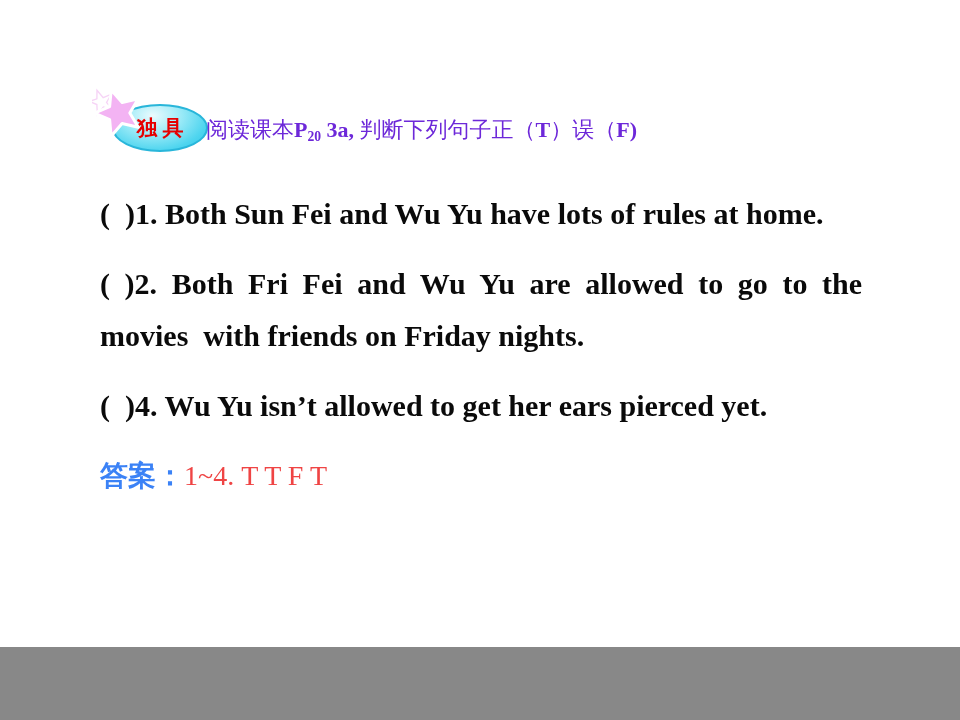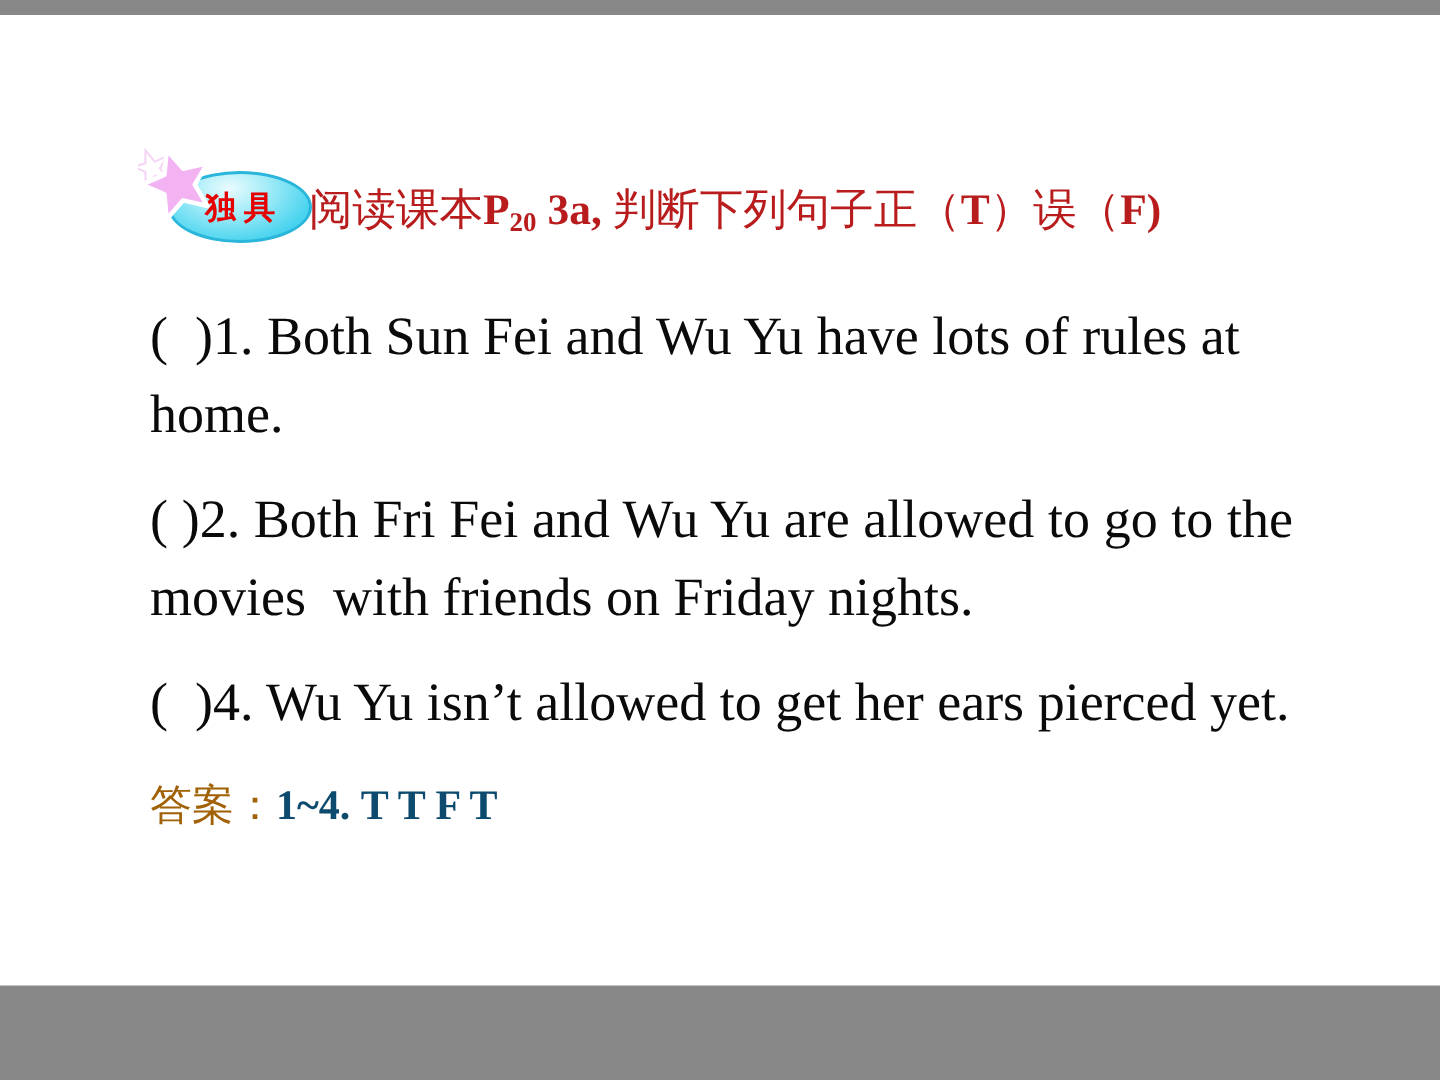--- a/index.html
+++ b/index.html
@@ -1,21 +1,21 @@
 <!DOCTYPE html>
 <html><head>
 <meta charset="utf-8">
 <style>
   * { margin: 0; padding: 0; box-sizing: border-box; }
   html, body { background: #888; }
   .slide {
     position: relative;
     width: 960px;
     height: 647px;
-    margin: 10px auto;
+    margin: 0 auto;
     background: #ffffff;
     overflow: hidden;
     font-family: "Liberation Serif", "DejaVu Serif", serif;
     color: #0a0a0a;
   }
 
   
   .badge {
     position: absolute;
     left: 112px;
@@ -48,60 +48,60 @@
     width: 56px;
     height: 56px;
   }
 
   
   .heading {
     position: absolute;
     left: 206px;
     top: 109px;
     width: 740px;
-    font-size: 29px;
+    font-size: 22px;
     line-height: 42px;
     white-space: pre;
-    color: #b91c1c;
+    color: #6d28d9;
   }
   .heading .latin-bold { font-weight: 700; }
   .heading .sub {
     font-weight: 700;
     font-size: 0.62em;
     vertical-align: -0.28em;
   }
 
   
   .content {
     position: absolute;
     left: 100px;
     top: 188px;
     width: 762px;
   }
   .para { margin-bottom: 18px; }
   .q-line {
-    font-weight: 400;
-    font-size: 36px;
+    font-weight: 700;
+    font-size: 30px;
     line-height: 52px;
     white-space: pre-wrap;
   }
   .q-line.just {
     white-space: normal;
     text-align: justify;
     text-align-last: justify;
   }
 
   
   .answer-line {
     font-size: 28px;
     line-height: 52px;
     white-space: pre-wrap;
   }
-  .answer-label { color: #a16207; font-weight: 400; }
-  .answer-value { color: #0c4a6e; font-weight: 700; }
+  .answer-label { color: #3b82f6; font-weight: 700; }
+  .answer-value { color: #ef4444; font-weight: 400; }
 
   
   .bottom-bar {
     position: absolute;
     left: 34px;
     top: 701px;
     width: 892px;
     height: 11px;
     border-radius: 6px;
     background:

